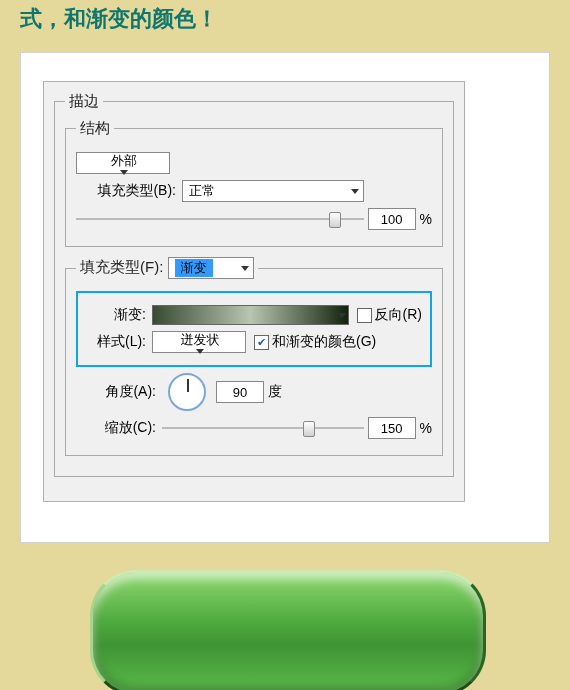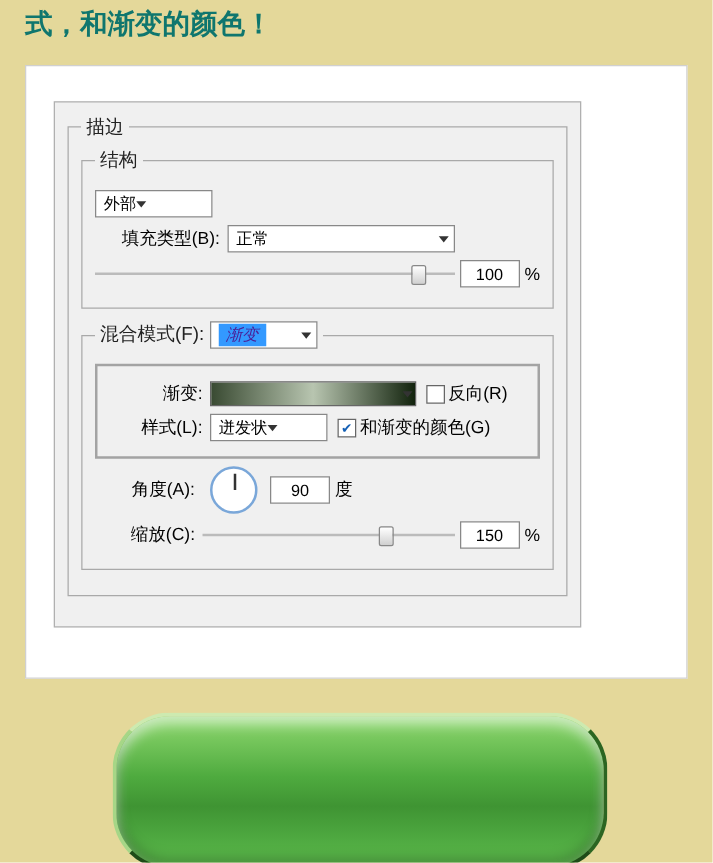--- a/index.html
+++ b/index.html
@@ -91,37 +91,36 @@
   .combo {
     display: inline-flex;
     align-items: center;
     border: 1px solid #888;
     background: #fff;
     height: 20px;
     padding: 0 4px 0 6px;
     font-size: 13px;
   }
   .combo.wide { width: 170px; justify-content: space-between; }
-  .combo.mid { width: 82px; justify-content: flex-start; }
+  .combo.mid { width: 82px; justify-content: center; flex-direction: column; }
   .combo.small { width: 74px; justify-content: space-between; }
   .dropdown-arrow {
     width: 0; height: 0;
     border-left: 4px solid transparent;
     border-right: 4px solid transparent;
     border-top: 5px solid #333;
   }
   .fill-type-value {
     background: #3399ff;
-    color: #4c1d95;
+    color: #000000;
     padding: 0 6px;
-    font-style: italic;
   }
   .redbox {
-    border: 2px solid #a3a3a3;
-    padding: 6px 24px;
+    border: 2px solid #0ea5e9;
+    padding: 6px 8px;
     margin: 4px 0;
   }
   .grad-swatch {
     flex: 1;
     height: 18px;
     border: 1px solid #666;
     background: linear-gradient(to right, #394a32 0%, #b8c5b0 50%, #12230d 100%);
     display: flex;
     justify-content: flex-end;
     align-items: center;
@@ -205,21 +204,21 @@
               <div class="slider-track"></div>
               <div class="slider-thumb" style="left:88%"></div>
             </div>
             <input class="numbox" value="100" style="">
             <span class="unit">%</span>
           </div>
         </fieldset>
 
         <fieldset>
           <legend>
-            <span>混合模式(F):</span>
+            <span>填充类型(F):</span>
             <span class="combo small" style="display:inline-flex;vertical-align:middle;">
               <span class="fill-type-value">渐变</span>
               <span class="dropdown-arrow"></span>
             </span>
           </legend>
 
           <div class="redbox">
             <div class="row">
               <span class="label" style="width:60px">渐变:</span>
               <div class="grad-swatch">

